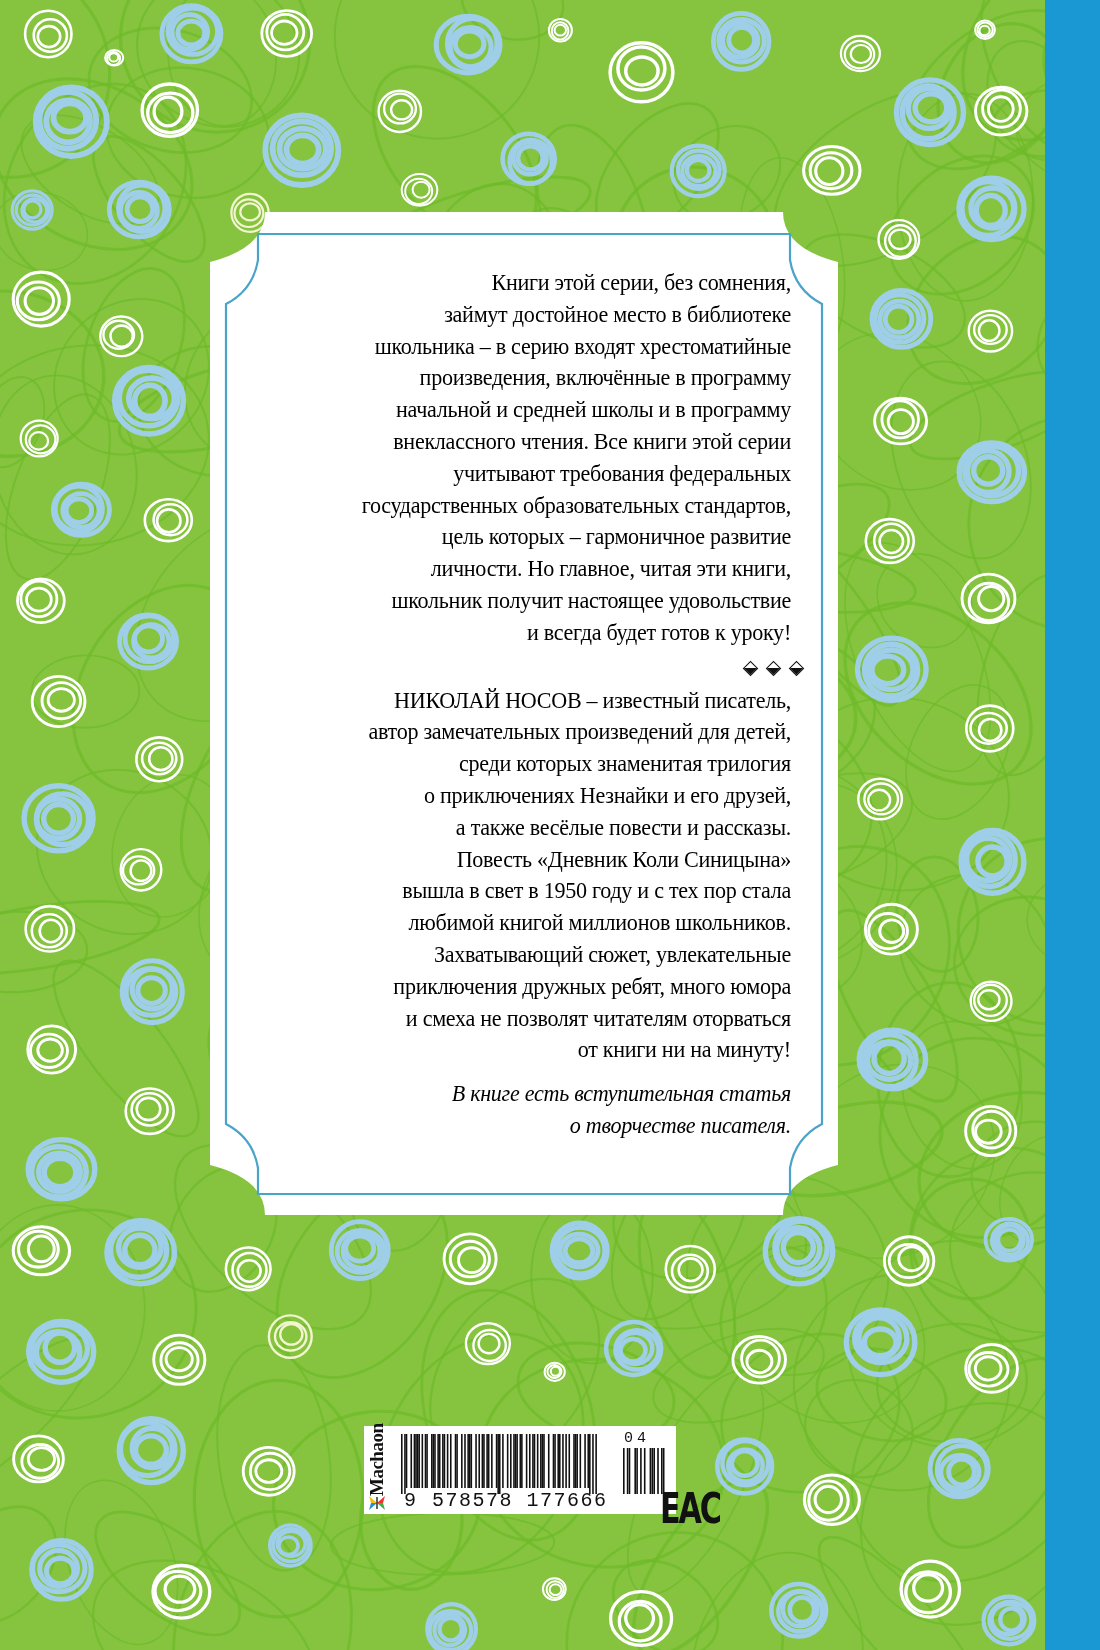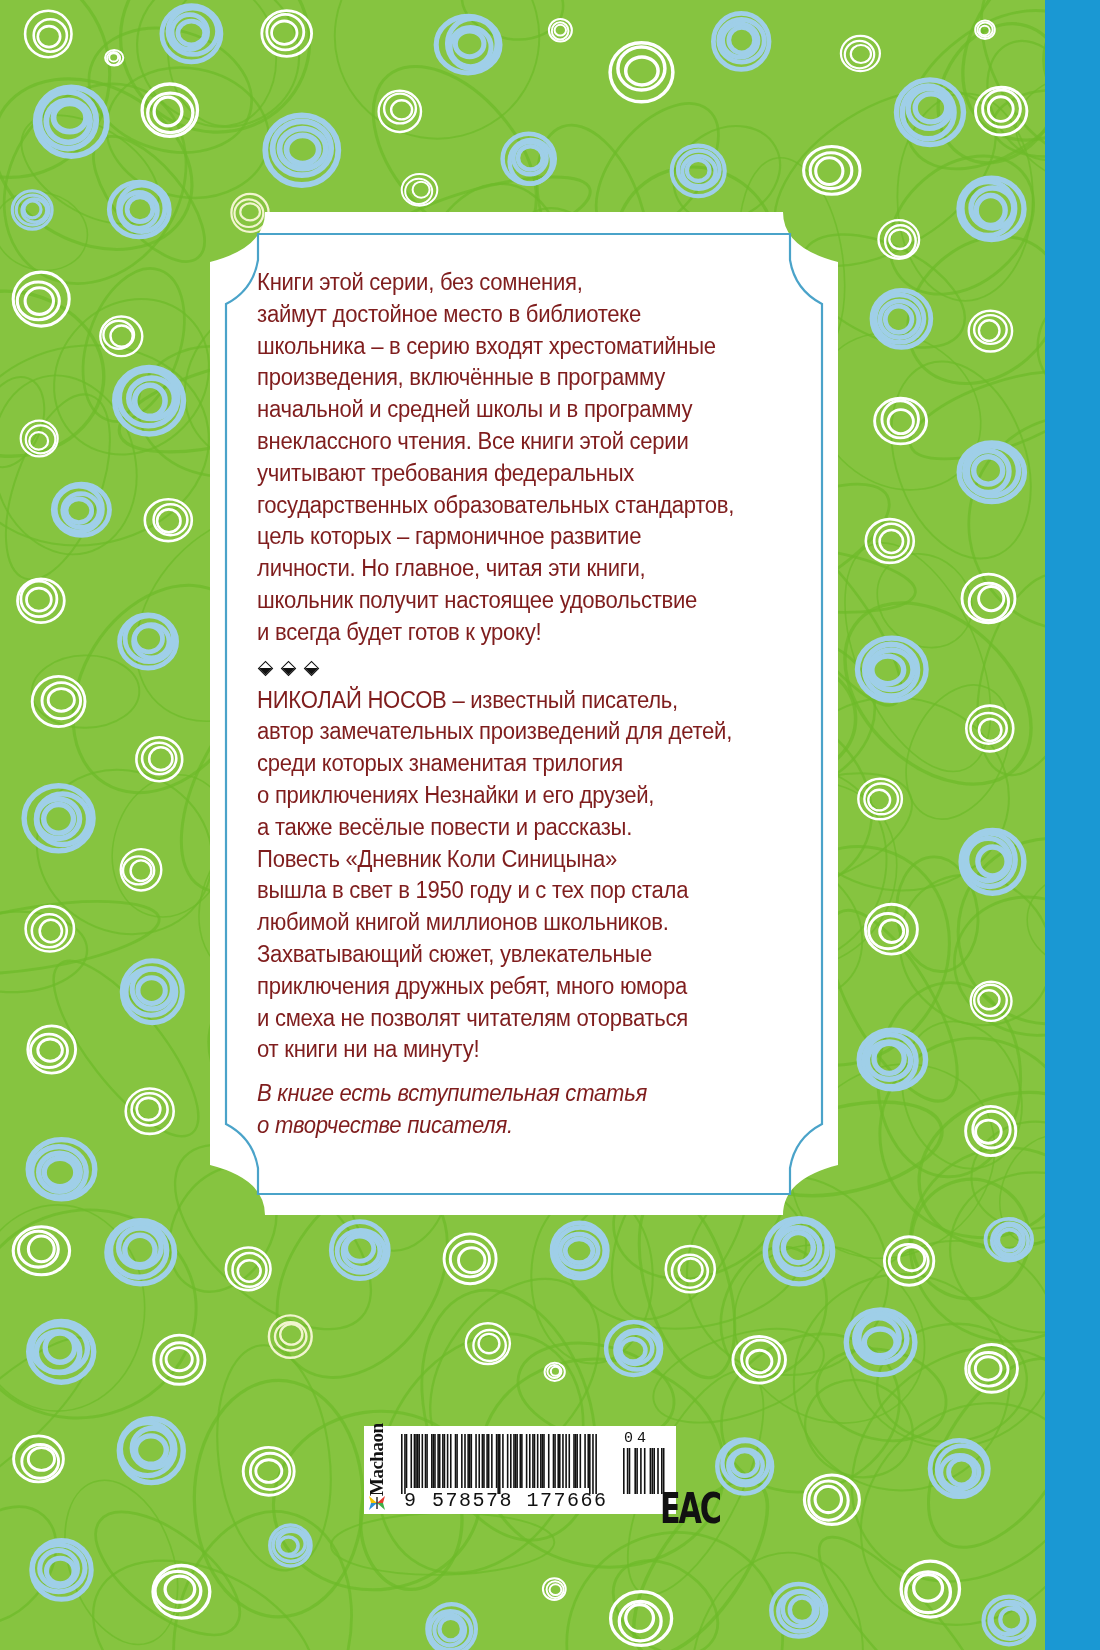--- a/index.html
+++ b/index.html
@@ -38,23 +38,23 @@
     .panel svg.frame {
       position: absolute;
       left: 0; top: 0;
       width: 628px; height: 1003px;
     }
     .panel-text {
       position: absolute;
       left: 30px;
       top: 55px;
       width: 568px;
-      text-align: left;
-      color: #7f1d1d;
-      font-family: Liberation Sans, sans-serif;
+      text-align: right;
+      color: #000000;
+      font-family: Liberation Serif, serif;
     }
     .para {
       font-size: 23.5px;
       line-height: 31.8px;
       letter-spacing: -0.3px;
       transform: scaleX(0.94);
       transform-origin: center top;
     }
     .para .line { display: block; white-space: nowrap; }
     .divider {

